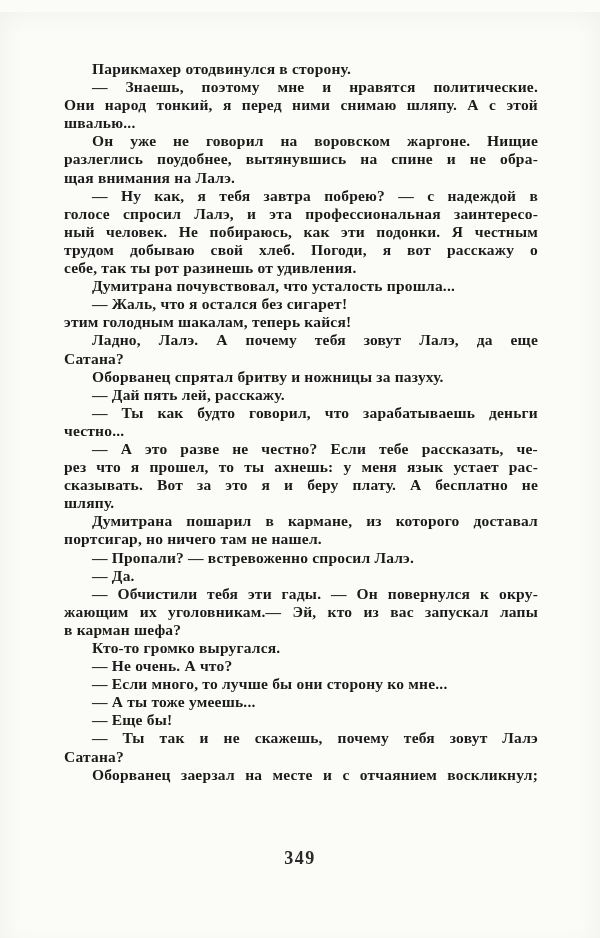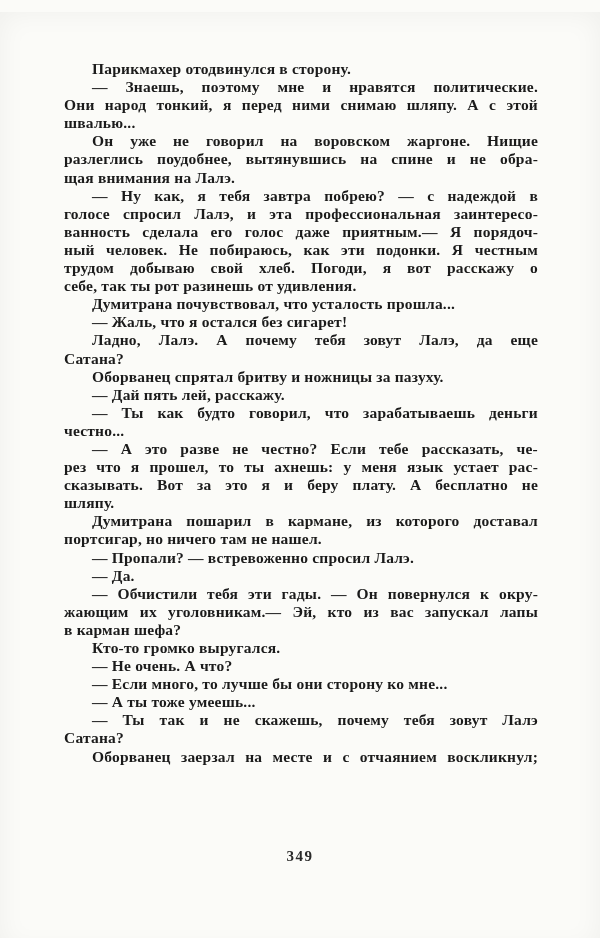--- a/index.html
+++ b/index.html
@@ -43,45 +43,45 @@
   }
   .line.i {
     text-indent: 28px;
   }
   .page-number {
     position: absolute;
     top: 836px;
     left: 0;
     width: 600px;
     text-align: center;
-    font-size: 15px;
+    font-size: 18px;
     letter-spacing: 1.5px;
     color: #2a2a2a;
   }
 </style>
 </head>
 <body>
 
 <div class="page">
   <div class="text-block">
       <div class="line i">Парикмахер отодвинулся в сторону.</div>
       <div class="line i j">— Знаешь, поэтому мне и нравятся политические.</div>
       <div class="line j">Они народ тонкий, я перед ними снимаю шляпу. А с этой</div>
       <div class="line">швалью...</div>
       <div class="line i j">Он уже не говорил на воровском жаргоне. Нищие</div>
       <div class="line j">разлеглись поудобнее, вытянувшись на спине и не обра-</div>
       <div class="line">щая внимания на Лалэ.</div>
       <div class="line i j">— Ну как, я тебя завтра побрею? — с надеждой в</div>
       <div class="line j">голосе спросил Лалэ, и эта профессиональная заинтересо-</div>
-      <div class="line j">ванность сделала его голос даже приятным.— Я порядоч-</div>
       <div class="line j">ный человек. Не побираюсь, как эти подонки. Я честным</div>
       <div class="line j">трудом добываю свой хлеб. Погоди, я вот расскажу о</div>
       <div class="line">себе, так ты рот разинешь от удивления.</div>
       <div class="line i">Думитрана почувствовал, что усталость прошла...</div>
       <div class="line i">— Жаль, что я остался без сигарет!</div>
+      <div class="line">этим голодным шакалам, теперь кайся!</div>
       <div class="line i j">Ладно, Лалэ. А почему тебя зовут Лалэ, да еще</div>
       <div class="line">Сатана?</div>
       <div class="line i">Оборванец спрятал бритву и ножницы за пазуху.</div>
       <div class="line i">— Дай пять лей, расскажу.</div>
       <div class="line i j">— Ты как будто говорил, что зарабатываешь деньги</div>
       <div class="line">честно...</div>
       <div class="line i j">— А это разве не честно? Если тебе рассказать, че-</div>
       <div class="line j">рез что я прошел, то ты ахнешь: у меня язык устает рас-</div>
       <div class="line j">сказывать. Вот за это я и беру плату. А бесплатно не</div>
       <div class="line">шляпу.</div>
@@ -89,18 +89,19 @@
       <div class="line">портсигар, но ничего там не нашел.</div>
       <div class="line i">— Пропали? — встревоженно спросил Лалэ.</div>
       <div class="line i">— Да.</div>
       <div class="line i j">— Обчистили тебя эти гады. — Он повернулся к окру-</div>
       <div class="line j">жающим их уголовникам.— Эй, кто из вас запускал лапы</div>
       <div class="line">в карман шефа?</div>
       <div class="line i">Кто-то громко выругался.</div>
       <div class="line i">— Не очень. А что?</div>
       <div class="line i">— Если много, то лучше бы они сторону ко мне...</div>
       <div class="line i">— А ты тоже умеешь...</div>
+      <div class="line i">— Еще бы!</div>
       <div class="line i j">— Ты так и не скажешь, почему тебя зовут Лалэ</div>
       <div class="line">Сатана?</div>
       <div class="line i j">Оборванец заерзал на месте и с отчаянием воскликнул;</div>
     </div>
   <div class="page-number">349</div>
 </div>
 
 </body></html>

